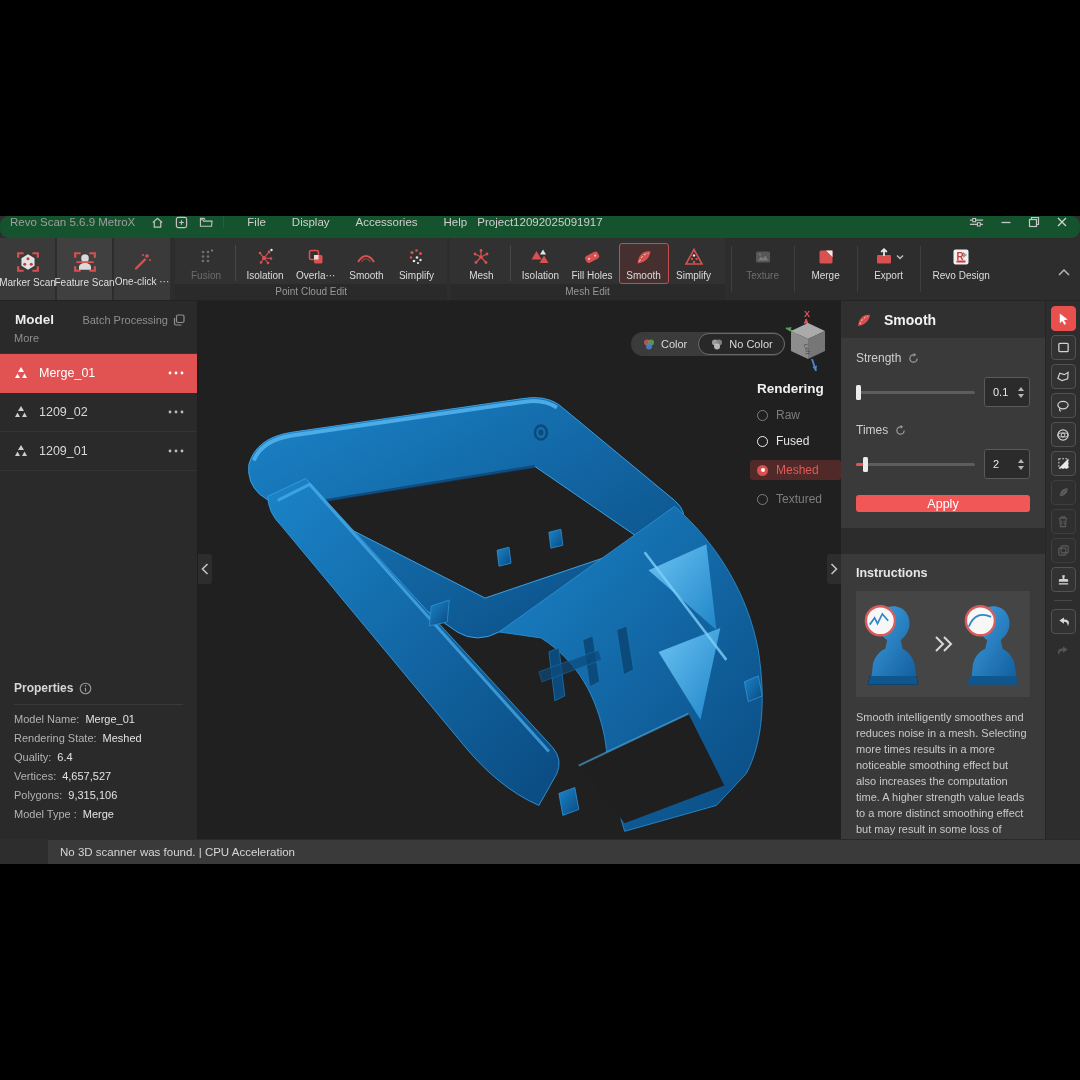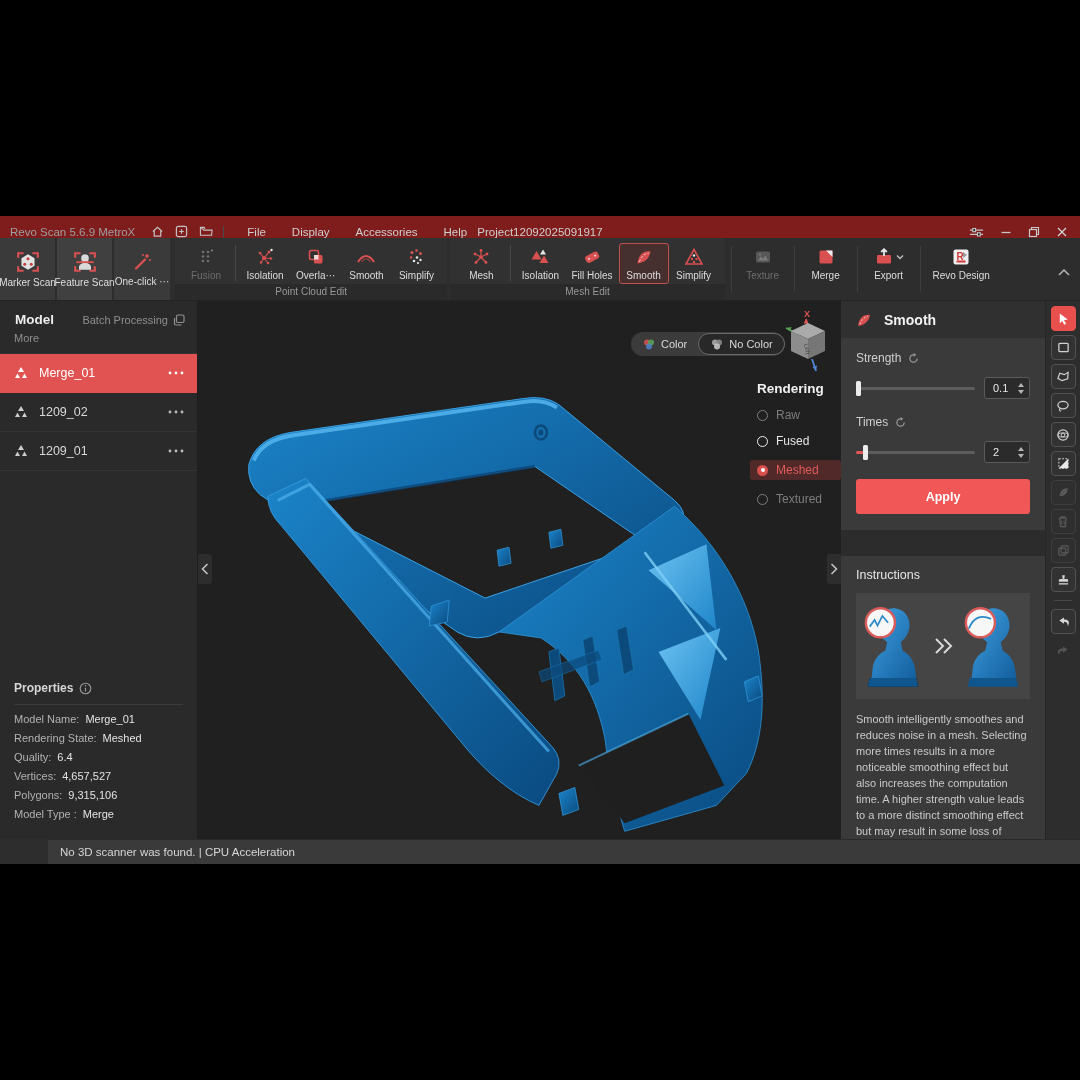--- a/index.html
+++ b/index.html
@@ -1,21 +1,21 @@
 <!DOCTYPE html>
 <html><head>
 <meta charset="utf-8">
 <style>
   html,body{margin:0;padding:0;background:#000;}
   .stage{position:relative;width:1080px;height:1080px;background:#000;overflow:hidden;
          font-family:"Liberation Sans",sans-serif;-webkit-font-smoothing:antialiased;}
   .app{position:absolute;top:216px;left:0;width:1080px;height:648px;display:flex;flex-direction:column;background:#2d2d2d;}
 
   
-  .titlebar{height:22px;background:#7f1d1d;display:flex;align-items:flex-end;position:relative;flex:0 0 22px;}
+  .titlebar{height:22px;background:#14532d;display:flex;align-items:flex-start;position:relative;flex:0 0 22px;border-radius:9px;}
   .tb-app{color:#9f9f9f;font-size:11.5px;margin-left:10px;white-space:nowrap;}
   .tb-icons{display:flex;align-items:center;gap:11px;margin-left:16px;}
   .tb-icons svg{display:block;}
   .tb-sep{width:1px;height:12px;background:#4a4a4a;margin:0 10px;}
   .menus{display:flex;align-items:center;}
   .menu{color:#cfcfcf;font-size:11.5px;padding:0 13px;cursor:default;}
   .tb-project{position:absolute;left:50%;transform:translateX(-50%);color:#cfcfcf;font-size:11.5px;}
   .tb-right{margin-left:auto;display:flex;align-items:center;gap:16px;margin-right:12px;}
   .tb-right svg{display:block;}
 
@@ -82,28 +82,28 @@
   
   .rpanel{width:204px;background:#2c2c2c;display:flex;flex-direction:column;overflow:hidden;}
   .rp-head{height:37px;flex:0 0 37px;display:flex;align-items:center;gap:10px;padding:0 13px;background:#303030;}
   .rp-title{color:#f2f2f2;font-size:14px;font-weight:bold;}
   .rp-card{background:#3a3a3a;padding:13px 15px 16px 15px;}
   .ctl-label{display:flex;align-items:center;gap:7px;font-size:12px;color:#cfcfcf;}
   .slider-row{display:flex;align-items:center;gap:9px;margin:12px 0 16px 0;}
   .track{flex:1;height:3px;background:#5d5d5d;border-radius:2px;position:relative;}
   .track .fill{position:absolute;left:0;top:0;height:3px;background:#e05555;border-radius:2px;}
   .handle{position:absolute;top:-6px;width:5px;height:15px;background:#ececec;border-radius:1.5px;}
-  .valbox{width:46px;height:22px;box-sizing:border-box;background:#2b2b2b;border:1px solid #5a5a5a;border-radius:3px;display:flex;align-items:center;padding:0 5px 0 8px;font-size:11px;color:#e8e8e8;flex:0 0 46px;}
+  .valbox{width:46px;height:30px;box-sizing:border-box;background:#2b2b2b;border:1px solid #5a5a5a;border-radius:3px;display:flex;align-items:center;padding:0 5px 0 8px;font-size:11px;color:#e8e8e8;flex:0 0 46px;}
   .stepper{margin-left:auto;display:flex;flex-direction:column;gap:3px;}
   .st-up{width:0;height:0;border-left:3.5px solid transparent;border-right:3.5px solid transparent;border-bottom:4.5px solid #b5b5b5;}
   .st-dn{width:0;height:0;border-left:3.5px solid transparent;border-right:3.5px solid transparent;border-top:4.5px solid #b5b5b5;}
-  .apply{height:35px;background:#f25757;border-radius:3px;color:#fff;font-size:12.5px;display:flex;align-items:center;justify-content:center;margin-top:10px;font-weight:bold;}
+  .apply{height:17px;background:#f25757;border-radius:3px;color:#fff;font-size:12.5px;display:flex;align-items:center;justify-content:center;margin-top:10px;}
   .rp-gap{height:26px;flex:0 0 26px;}
   .rp-instr{background:#3a3a3a;padding:12px 15px 14px 15px;}
-  .instr-title{color:#e6e6e6;font-size:12.5px;font-weight:normal;}
+  .instr-title{color:#e6e6e6;font-size:12.5px;font-weight:bold;}
   .instr-img{margin-top:11px;height:106px;background:#454545;display:flex;align-items:center;justify-content:center;gap:8px;}
   .instr-text{margin-top:13px;font-size:11px;color:#c9c9c9;line-height:1.45;}
 
   
   .rtools{width:34px;background:#2d2d2d;display:flex;flex-direction:column;align-items:center;padding-top:5px;border-left:1px solid #262626;}
   .rt{width:25px;height:25px;border:1px solid #525252;border-radius:4px;display:flex;align-items:center;justify-content:center;margin-bottom:4px;box-sizing:border-box;background:#323232;}
   .rt.active{background:#e8504e;border-color:#e8504e;}
   .rt.disabled{border-color:#3e3e3e;background:#2f2f2f;}
   .rt svg{display:block;}
   .rt-sep{width:18px;height:1px;background:#484848;margin:4px 0 8px 0;}

